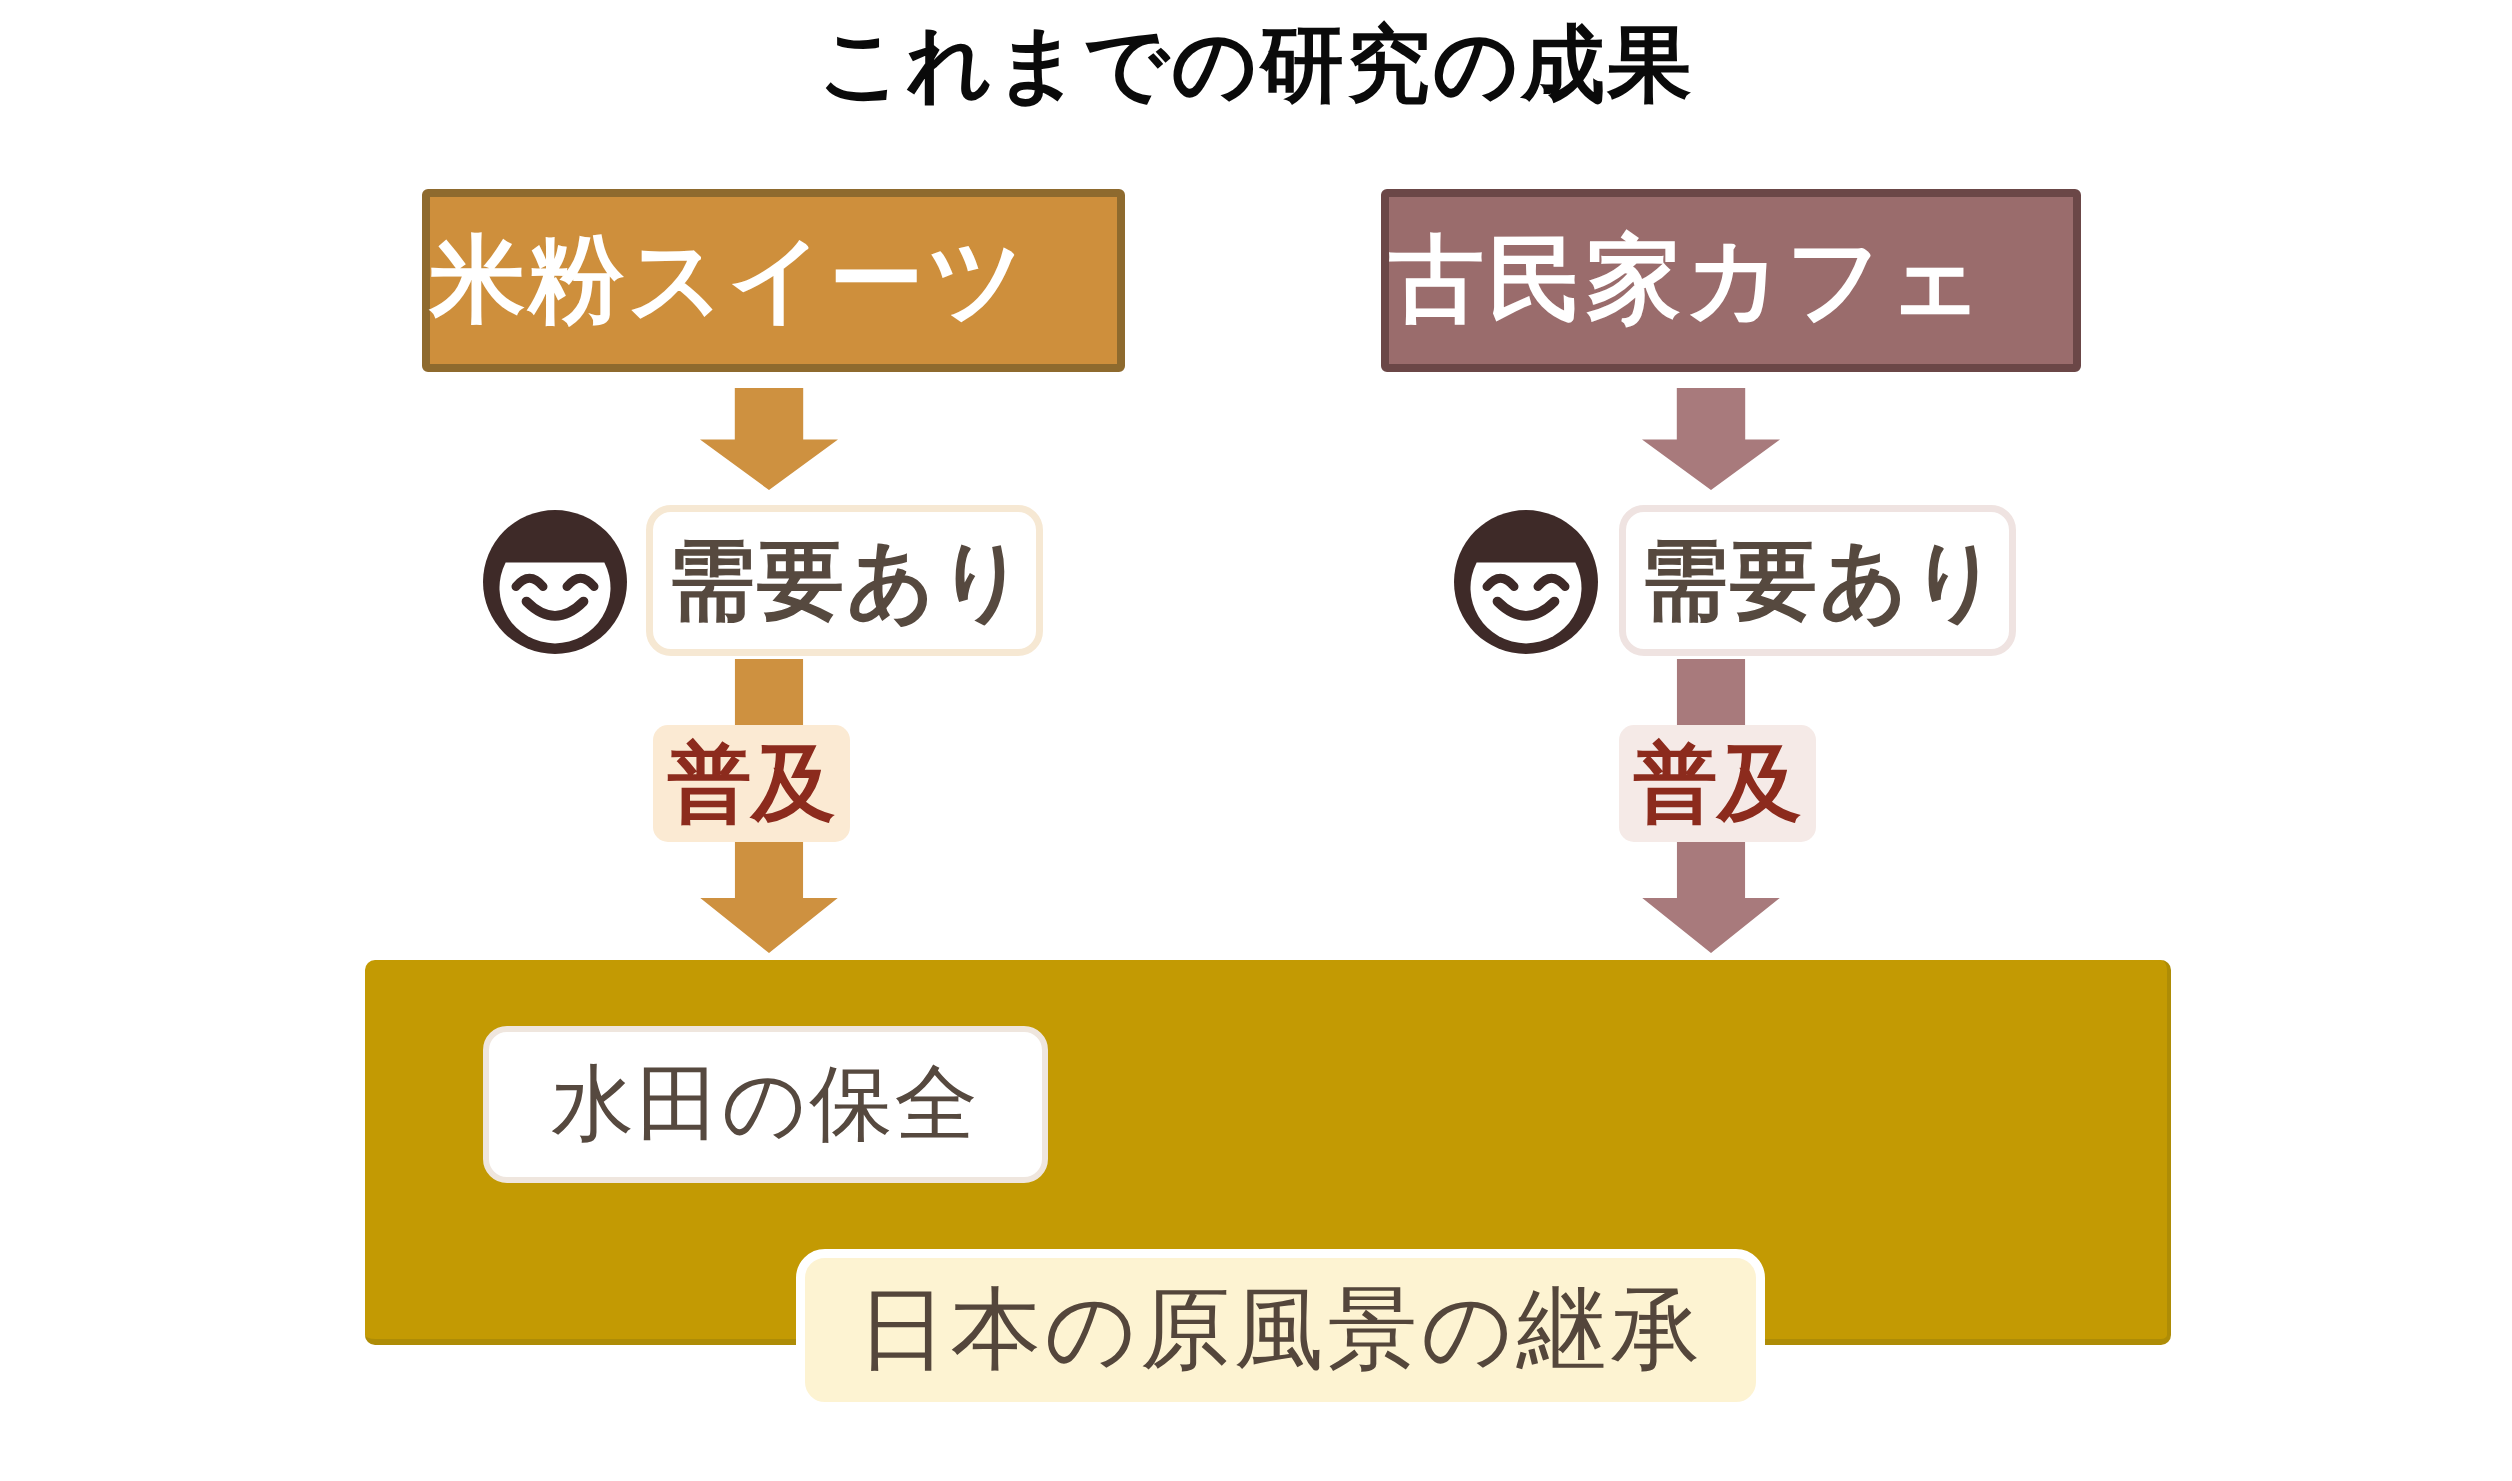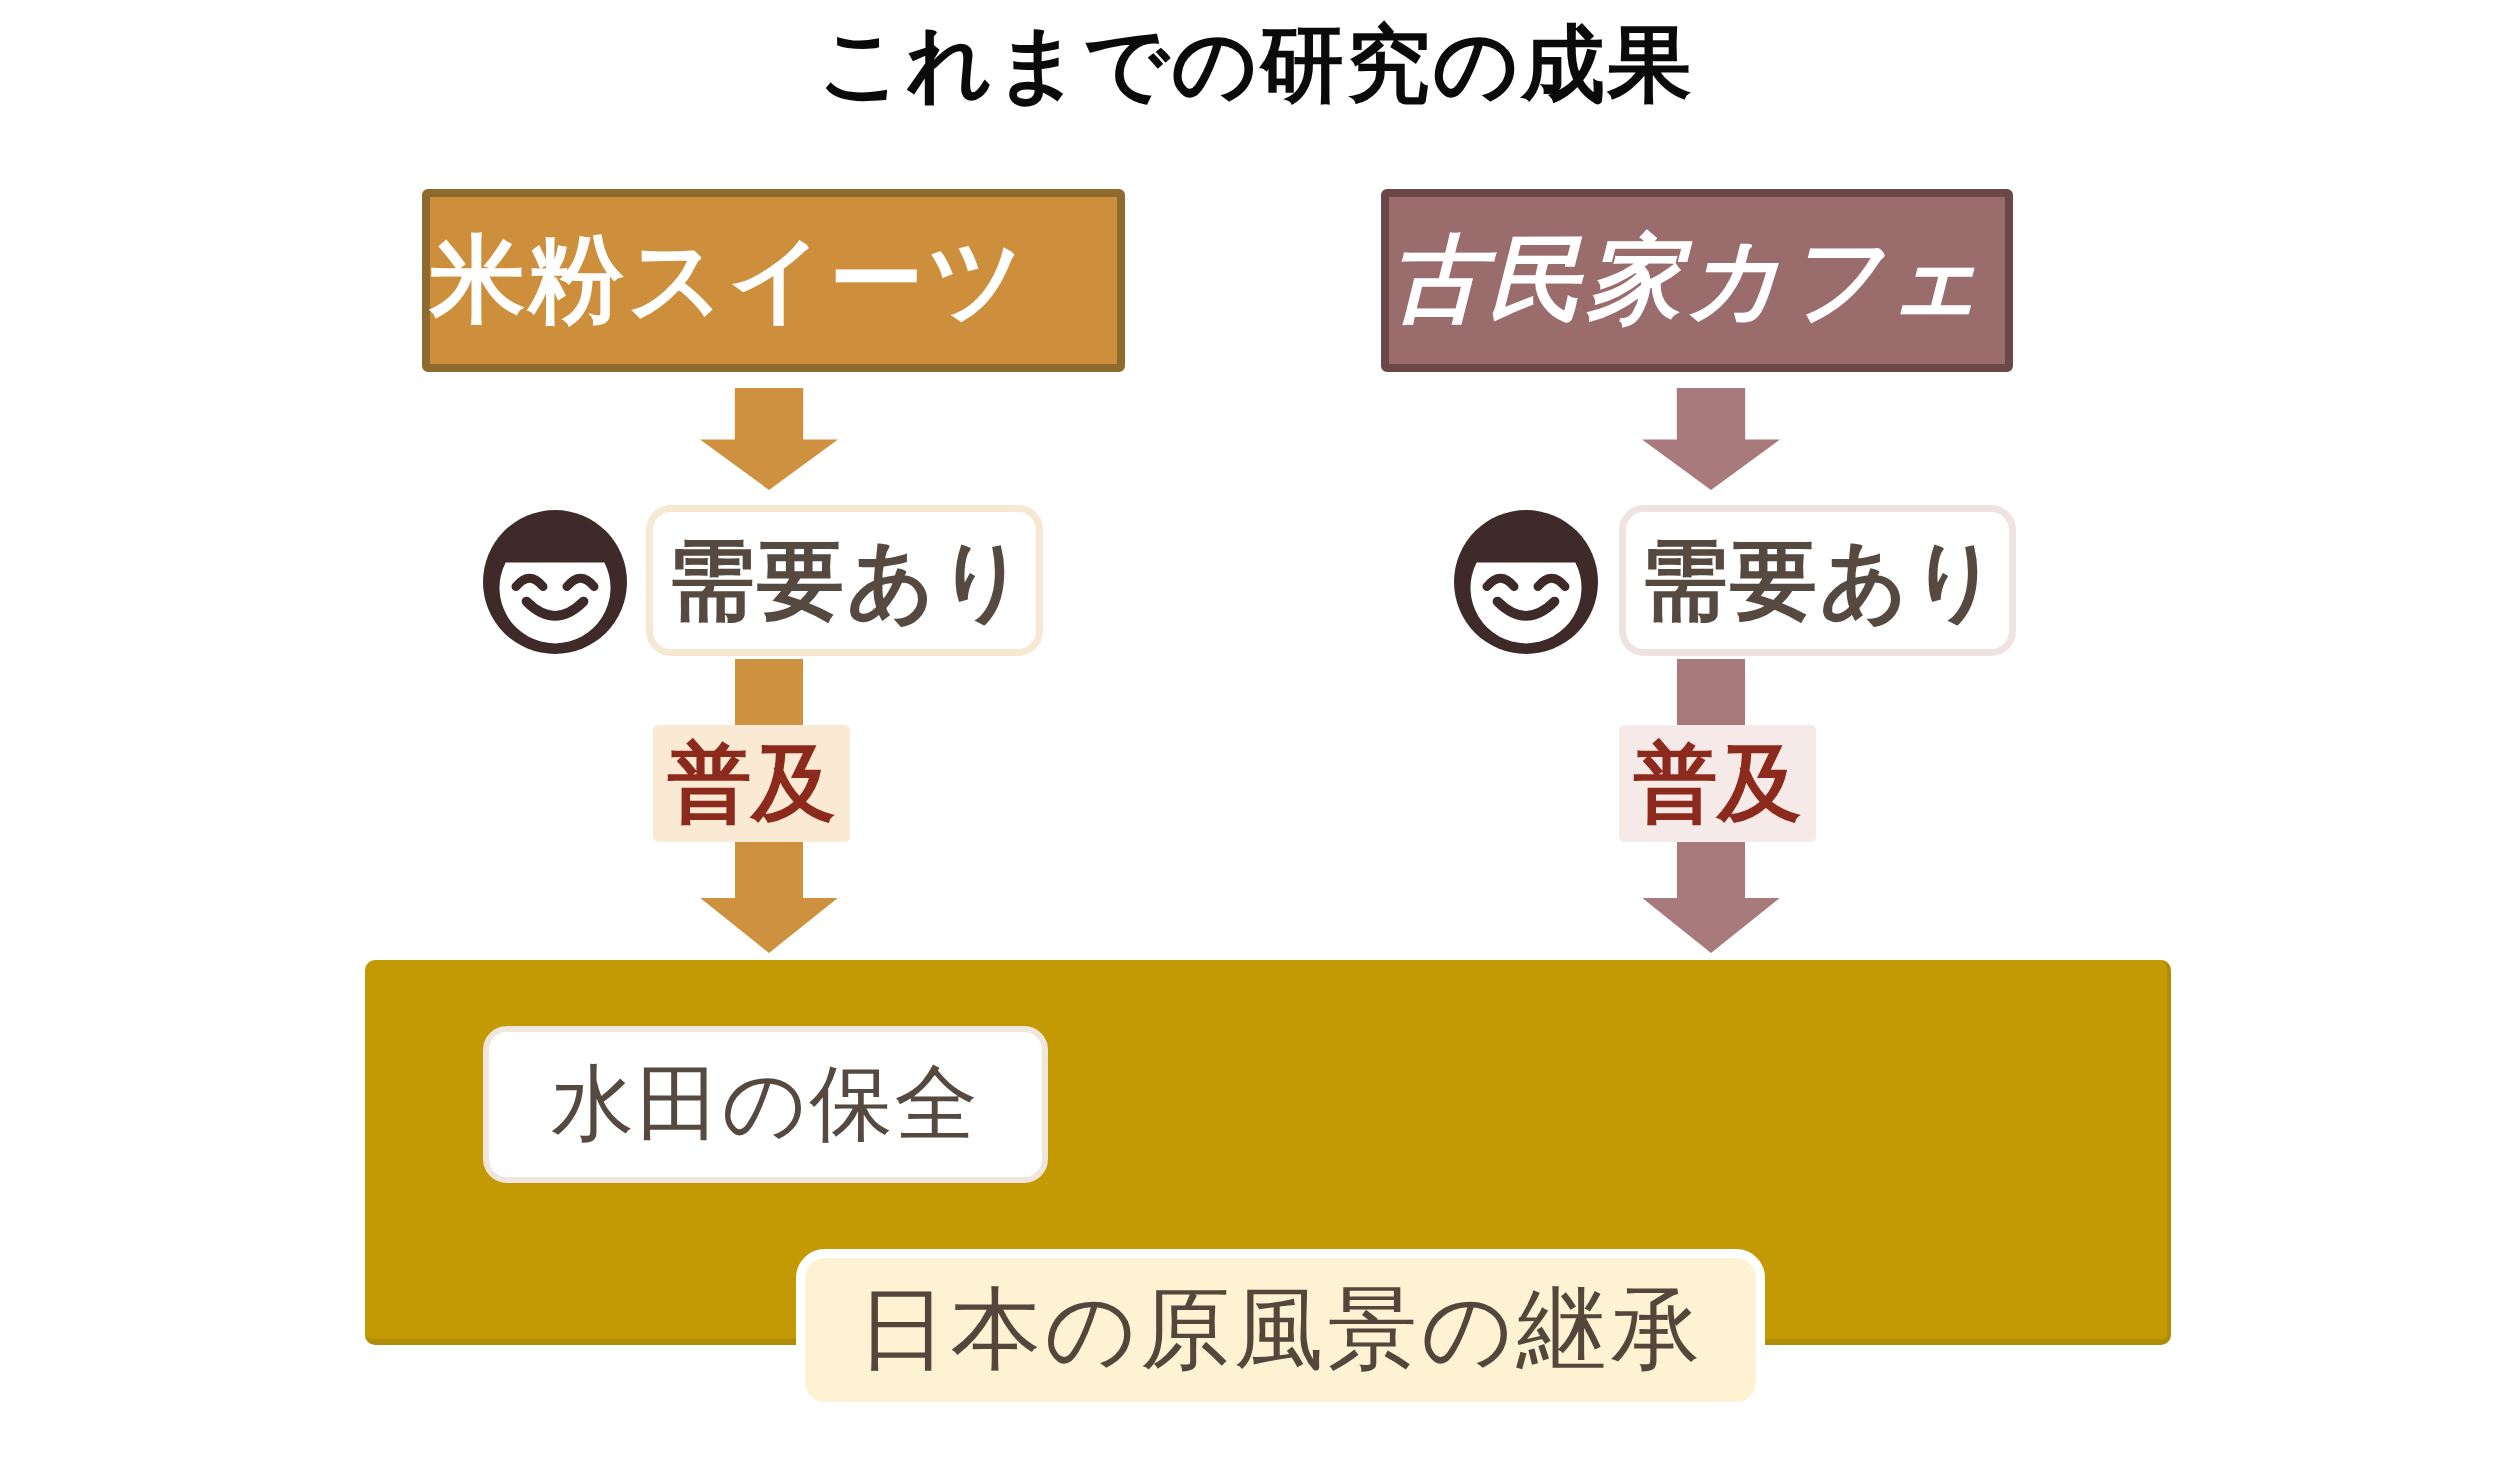--- a/index.html
+++ b/index.html
@@ -19,41 +19,41 @@
   body{font-family:"DejaVu Sans",sans-serif;}
   .canvas{position:relative;width:2512px;height:1481px;background:#ffffff;overflow:hidden;}
 
   .title{position:absolute;left:0;top:8.4px;width:100%;text-align:center;
          font-size:84px;font-weight:900;letter-spacing:2.4px;color:var(--title_color);}
 
   .header-box{position:absolute;top:189px;height:183px;border-radius:6px;
               display:flex;align-items:center;justify-content:flex-start;
               color:#ffffff;font-size:95px;font-weight:900;letter-spacing:3.6px;}
   .header-left{left:422px;width:703px;background:var(--header_left_bg);border:8.4px solid var(--header_left_border);}
-  .header-right{left:1381px;width:632px;background:var(--header_right_bg);border:8.4px solid var(--header_right_border);font-style:italic;}
+  .header-right{left:1381px;width:700px;background:var(--header_right_bg);border:8.4px solid var(--header_right_border);}
 
   .arrow-svg{position:absolute;display:block;}
   .arrow-top-left{left:700px;top:388px;}
   .arrow-top-right{left:1642px;top:388px;}
   .arrow-long-left{left:700px;top:659px;}
   .arrow-long-right{left:1642px;top:659px;}
   .fill-left{fill:var(--arrow_left);}
   .fill-right{fill:var(--arrow_right);}
 
   .face-svg{position:absolute;top:507px;width:150px;height:150px;}
   .face-left{left:480px;}
   .face-right{left:1451px;}
 
   .demand-box{position:absolute;top:505px;height:151px;width:397px;background:#ffffff;
               border-radius:25px;display:flex;align-items:center;justify-content:center;
               color:var(--demand_text);font-size:87px;font-weight:600;letter-spacing:2.4px;z-index:3;padding-left:8px;}
   .demand-left{left:646px;border:7.2px solid var(--demand_border_left);}
   .demand-right{left:1619px;border:7.2px solid var(--demand_border_right);}
 
-  .spread-box{position:absolute;top:725px;height:117px;width:197px;border-radius:5px;
+  .spread-box{position:absolute;top:725px;height:117px;width:197px;border-radius:15px;
               display:flex;align-items:center;justify-content:center;
               color:var(--spread_text);font-size:84px;font-weight:900;z-index:3;}
   .spread-left{left:653px;background:var(--spread_bg_left);}
   .spread-right{left:1619px;background:var(--spread_bg_right);}
 
   .band{position:absolute;left:365px;top:960px;width:1806px;height:385px;
         background:var(--band_bg);border-radius:10px;
         border-bottom:6px solid var(--band_edge);border-right:4.8px solid var(--band_edge);}
 
   .outcome-box{position:absolute;top:66px;height:157px;background:#ffffff;

